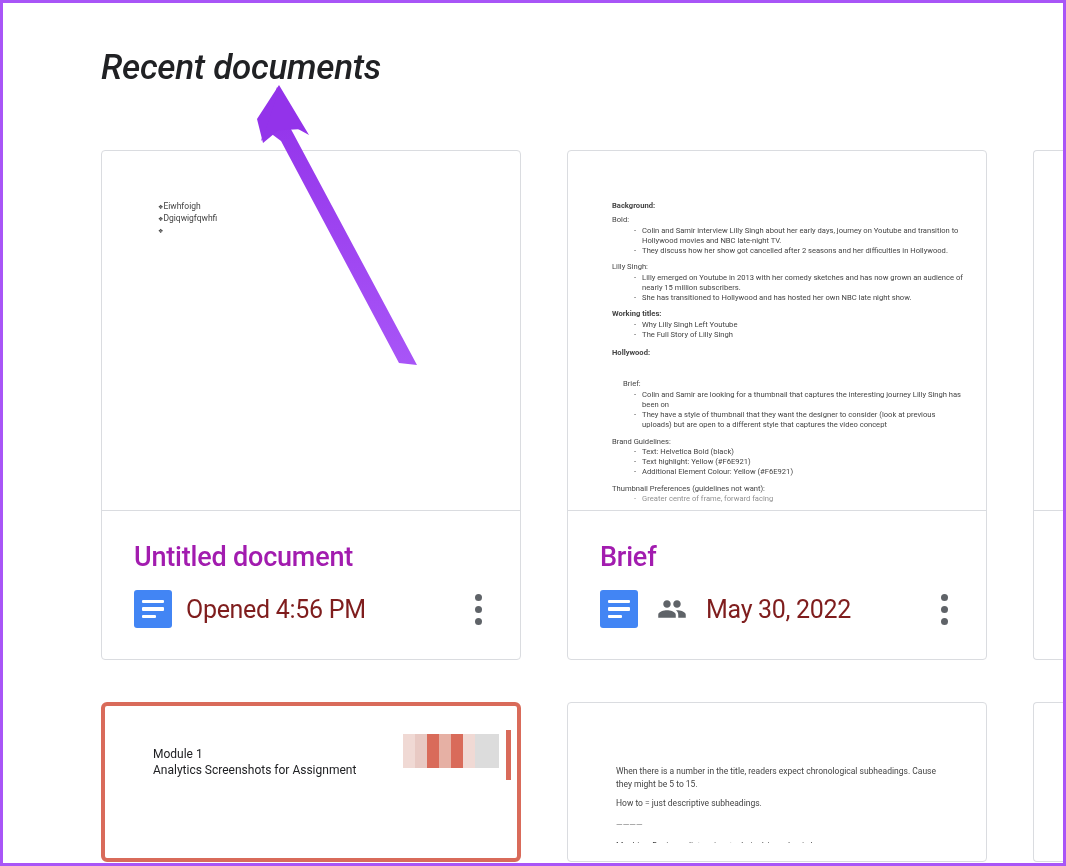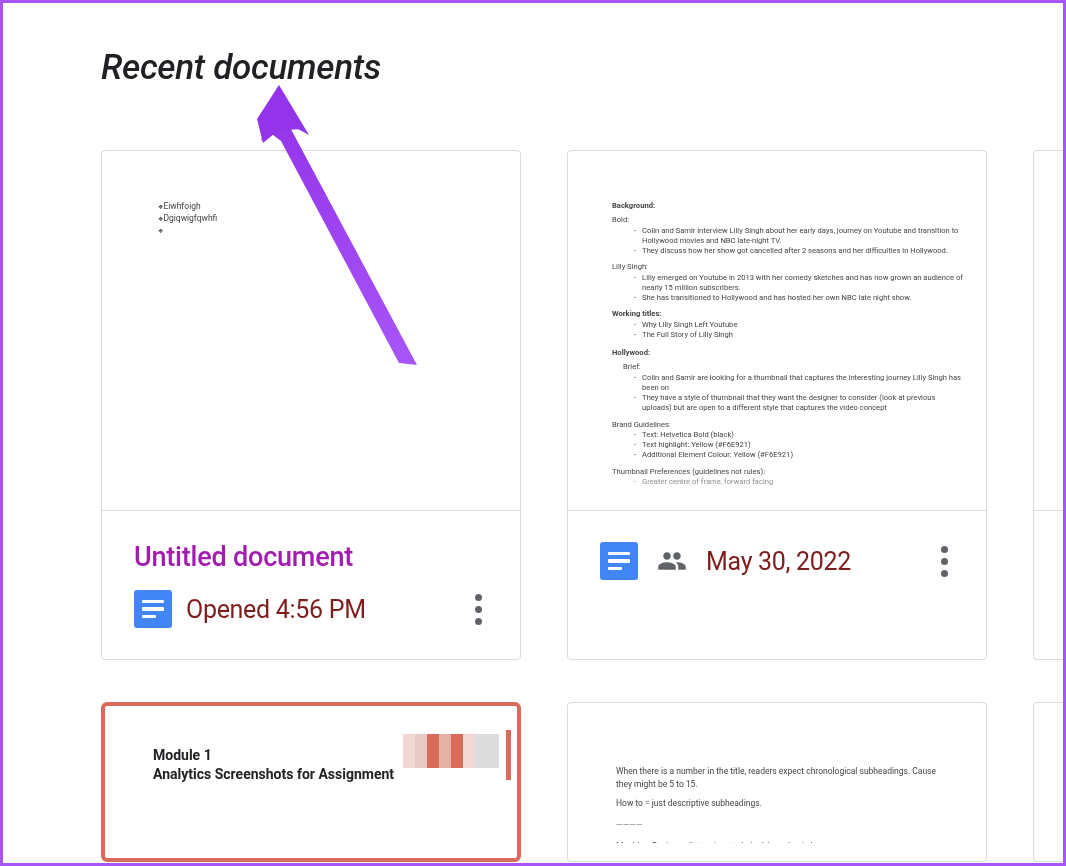--- a/index.html
+++ b/index.html
@@ -107,21 +107,21 @@
 
   
   .doc-grid.row2 { padding-top: 42px; }
   .doc-card.red-outline { border: 4px solid #d96b5a; border-radius:6px; }
   .thumb2 {
     height: 140px;
     padding: 40px 30px 0 48px;
     overflow:hidden;
     position:relative;
   }
-  .thumb2 .mod-title { font-size: 14px; font-weight:700; color:#202124; line-height:1.35; }
+  .thumb2 .mod-title { font-size: 12px; font-weight:400; color:#202124; line-height:1.35; }
   .pixelblock { position:absolute; top:28px; right:18px; width:96px; height:34px; display:flex; }
   .pixelblock div { flex:1; }
   .pixelblock .a{background:#e8c9c3;} .pixelblock .b{background:#d96b5a;}
   .pixelblock .c{background:#f0d9d4;} .pixelblock .d{background:#e6b0a4;}
   .pixelblock .e{background:#dcdcdc;} .redbar{position:absolute;top:24px;right:6px;width:5px;height:50px;background:#d96b5a;}
 
   .thumb3 { height:140px; padding: 62px 40px 0 48px; font-size:8.5px; color:#444; line-height:1.55; overflow:hidden; }
   .thumb3 .sep { margin: 8px 0; color:#888; }
 
   
@@ -199,21 +199,21 @@
         <div class="dash-row">
             <span class="d">-</span>
             <span>Why Lilly Singh Left Youtube</span>
           </div>
         <div class="dash-row">
             <span class="d">-</span>
             <span>The Full Story of Lilly Singh</span>
           </div>
       </div>
       <div class="sect" style="margin-top:8px;">Hollywood:</div>
-      <div style="margin-top:4px;padding-left:11px;">Brief:</div>
+      <div style="margin-top:21px;padding-left:11px;">Brief:</div>
       <div class="dash-list">
         <div class="dash-row">
             <span class="d">-</span>
             <span>Colin and Samir are looking for a thumbnail that captures the interesting journey Lilly Singh has been on</span>
           </div>
         <div class="dash-row">
             <span class="d">-</span>
             <span>They have a style of thumbnail that they want the designer to consider (look at previous uploads) but are open to a different style that captures the video concept</span>
           </div>
       </div>
@@ -225,29 +225,30 @@
           </div>
         <div class="dash-row">
             <span class="d">-</span>
             <span>Text highlight: Yellow (#F6E921)</span>
           </div>
         <div class="dash-row">
             <span class="d">-</span>
             <span>Additional Element Colour: Yellow (#F6E921)</span>
           </div>
       </div>
-      <div style="margin-top:6px;">Thumbnail Preferences (guidelines not rules):</div>
+      <div style="margin-top:6px;">Thumbnail Preferences (guidelines not want):</div>
       <div class="dash-list" style="opacity:.6;">
         <div class="dash-row">
             <span class="d">-</span>
             <span>Greater centre of frame, forward facing</span>
           </div>
       </div>
     </div>
     <div class="meta">
+      <div class="doc-title">Brief</div>
       <div class="meta-row">
         <div class="doc-icon">
             <div class="lines">
               <span></span>
               <span></span>
               <span></span>
             </div>
           </div>
         <svg class="shared-ic" viewBox="0 0 24 24" fill="#5f6368">
             <path d="M16 11c1.66 0 2.99-1.34 2.99-3S17.66 5 16 5s-3 1.34-3 3 1.34 3 3 3zm-8 0c1.66 0 2.99-1.34 2.99-3S9.66 5 8 5 5 6.34 5 8s1.34 3 3 3zm0 2c-2.33 0-7 1.17-7 3.5V19h14v-2.5c0-2.33-4.67-3.5-7-3.5zm8 0c-.29 0-.62.02-.97.05 1.16.84 1.97 1.97 1.97 3.45V19h6v-2.5c0-2.33-4.67-3.5-7-3.5z"></path>

